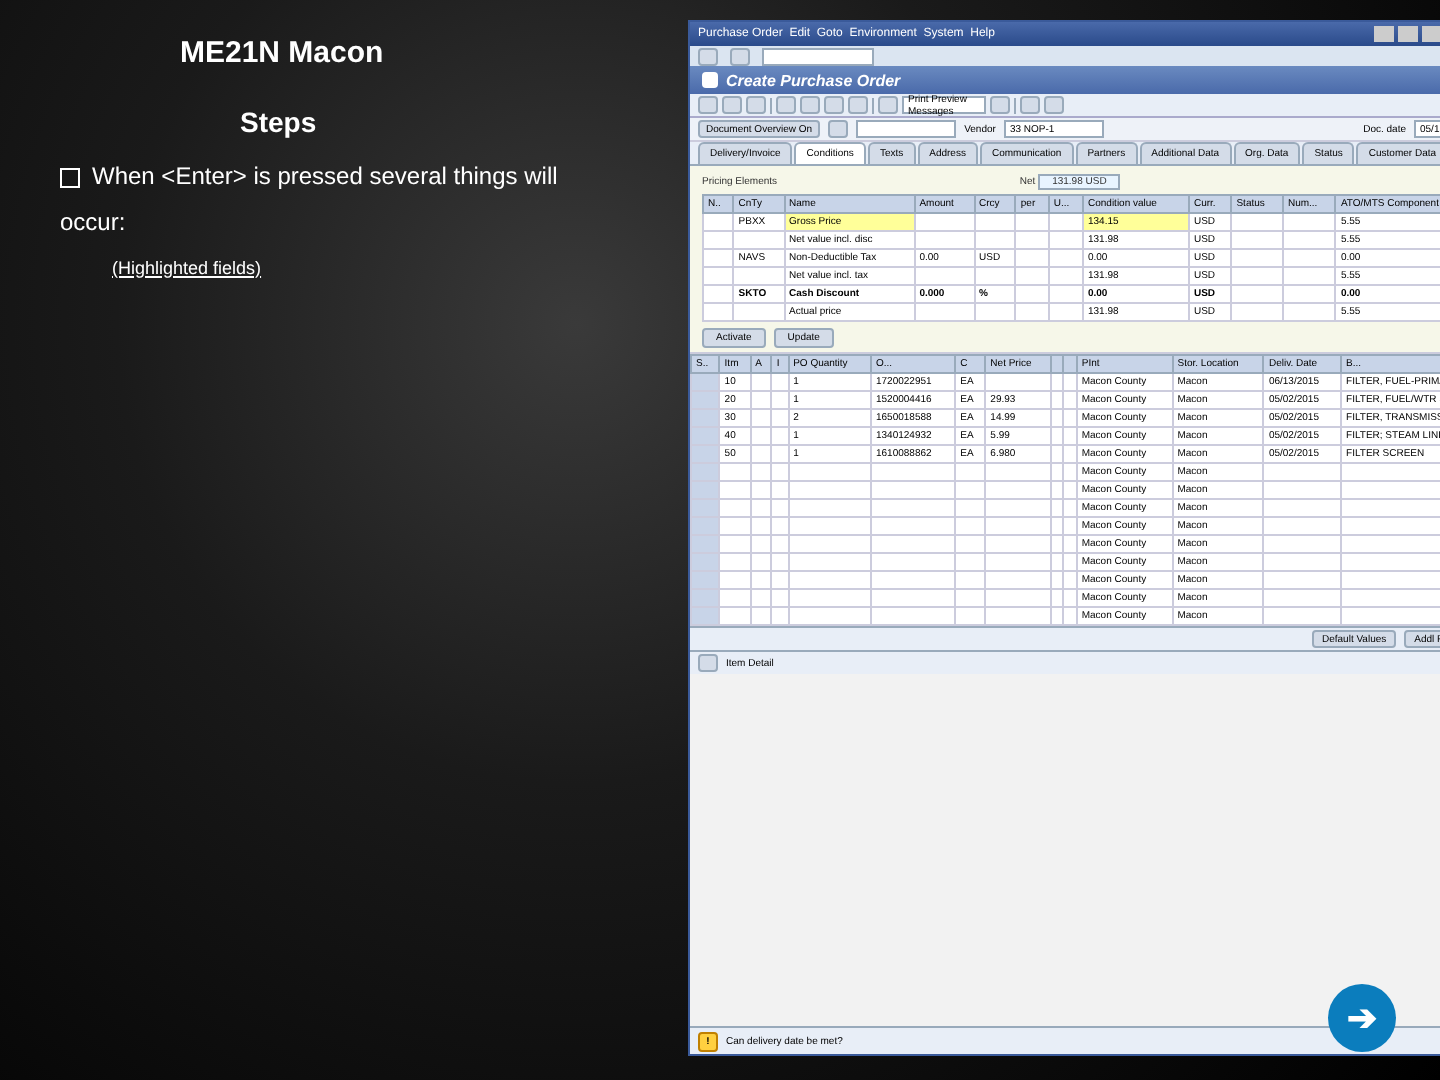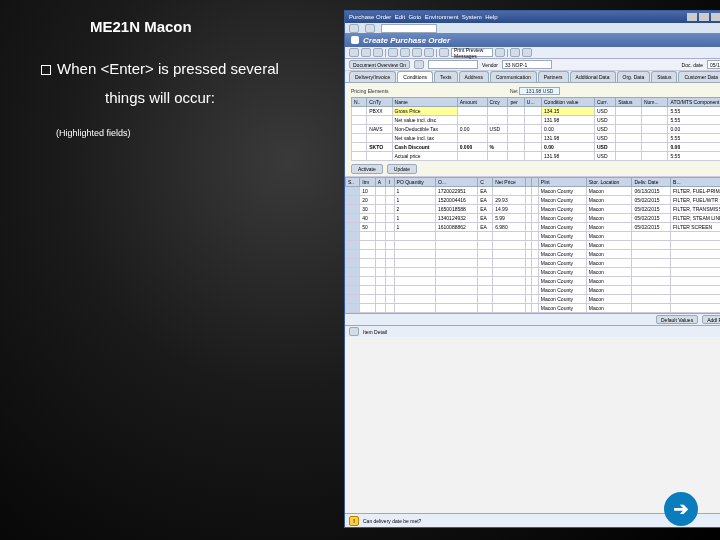--- a/index.html
+++ b/index.html
@@ -7,23 +7,23 @@
   body {
     background: radial-gradient(circle at 40% 30%, #3a3a3a 0%, #1a1a1a 40%, #000 100%);
     position: relative;
     color: #fff;
   }
 
   
   .left-panel { position: absolute; left: 30px; top: 18px; width: 260px; }
   .title { font-size: 15px; font-weight: bold; margin-left: 60px; }
   .steps { font-size: 14px; font-weight: bold; margin-left: 90px; margin-top: 18px; }
-  .bullet-text { font-size: 15px; margin-top: 20px; line-height: 1.9; text-align: center; }
+  .bullet-text { font-size: 12px; margin-top: 8px; line-height: 1.9; }
   .bullet-text .sq { display: inline-block; width: 10px; height: 10px; border: 1px solid #fff; margin-right: 6px; vertical-align: middle; }
-  .note { font-size: 9px; margin-top: 16px; margin-left: 26px; }
+  .note { font-size: 9px; margin-top: 6px; margin-left: 26px; text-decoration: underline; }
 
   
   .sap-window {
     position: absolute; left: 300px; top: 10px; width: 404px; height: 518px;
     background: #f2f2f2; border: 1px solid #3a5a9a;
     font-size: 6px; color: #000; margin-left: 44px;
   }
   .sap-titlebar {
     height: 12px; background: linear-gradient(#4a6aaa, #2a4a8a);
     color: #fff; display: flex; align-items: center; padding: 0 4px;
@@ -84,20 +84,21 @@
     border-radius:50%; background:#0b7dbd; display:flex; align-items:center; justify-content:center;
     color:#fff; font-size:18px; font-weight:bold;
   }
 
 </style>
 </head>
 <body>
 
 <div class="left-panel">
   <div class="title">ME21N Macon</div>
+  <div class="steps">Steps</div>
 
   <div class="bullet-text">
     <span class="sq"></span><span>When  &lt;Enter&gt; is pressed several things will occur:</span>
   </div>
 
   <div class="note">(Highlighted fields)</div>
 </div>
 
 <div class="sap-window">
 

